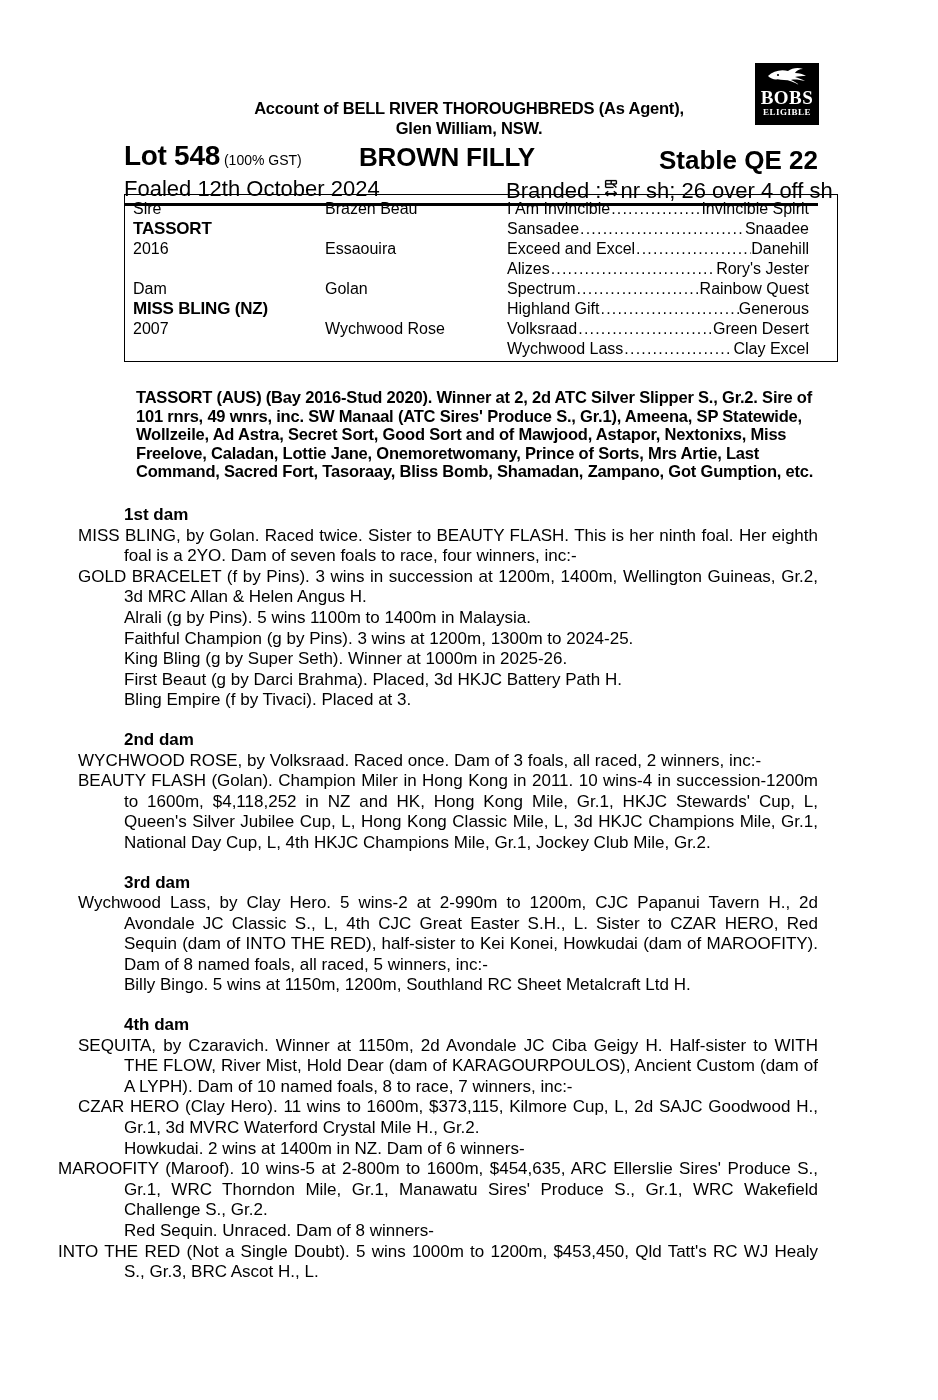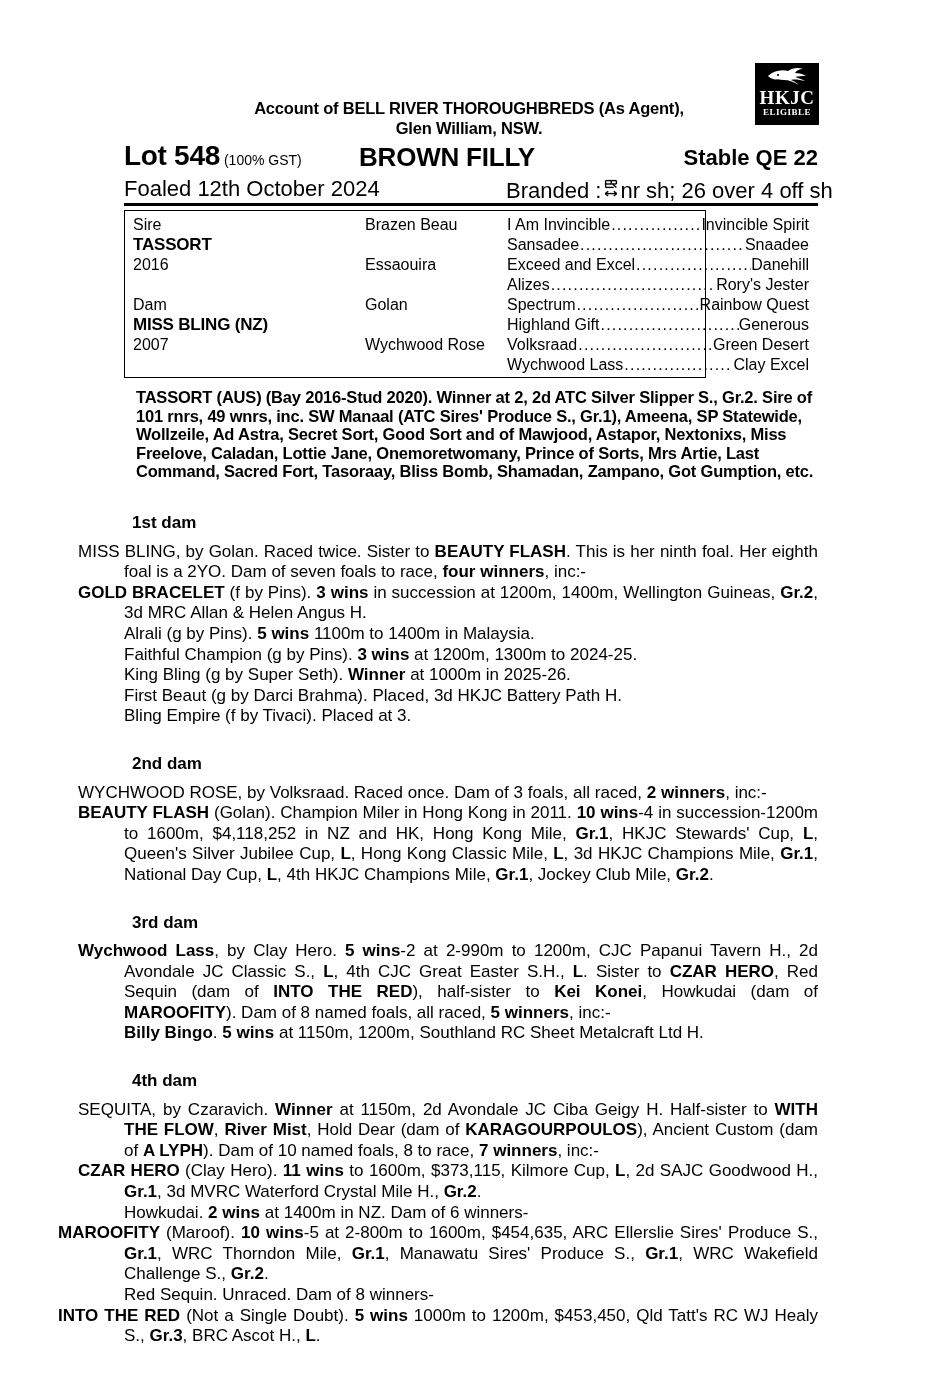--- a/index.html
+++ b/index.html
@@ -99,21 +99,21 @@
     font-weight: bold;
     font-size: 26px;
     letter-spacing: -0.2px;
     white-space: nowrap;
   }
   .lot-right {
     position: absolute;
     right: 0;
     top: 5px;
     font-weight: bold;
-    font-size: 22px;
+    font-size: 26px;
     white-space: nowrap;
   }
 
   
   .foaled-row {
     position: absolute;
     left: 124px;
     top: 176px;
     width: 694px;
     height: 24px;
@@ -144,35 +144,35 @@
     top: 203px;
     width: 694px;
     height: 3px;
     background: #000000;
   }
 
   
   .ped-box {
     position: absolute;
     left: 124px;
-    top: 210px;
-    width: 582px;
+    top: 194px;
+    width: 714px;
     height: 168px;
     border: 1.5px solid #000000;
     box-sizing: border-box;
   }
   .ped-grid {
     position: relative;
     width: 100%;
     height: 100%;
     font-size: 16px;
     line-height: 20px;
   }
   .ped-col1 { position: absolute; left: 8px;   top: 4px; width: 190px; }
-  .ped-col2 { position: absolute; left: 200px; top: 4px; width: 180px; margin-left: 40px; }
+  .ped-col2 { position: absolute; left: 200px; top: 4px; width: 180px; }
   .ped-col3 { position: absolute; left: 382px; top: 4px; width: 302px; }
 
   .ped-row { height: 20px; white-space: nowrap; overflow: hidden; }
   .ped-name { font-weight: bold; font-size: 17px; letter-spacing: -0.2px; }
   .ped-c3row {
     height: 20px;
     display: flex;
     align-items: baseline;
     white-space: nowrap;
     overflow: hidden;
@@ -206,49 +206,49 @@
     position: absolute;
     left: 124px;
     top: 505px;
     width: 694px;
     font-size: 17px;
     line-height: 20.6px;
   }
   .dam-head {
     font-weight: bold;
     font-size: 17px;
-    margin: 8px;
+    margin: 0;
     padding: 0;
   }
   .sect { margin-bottom: 0; }
   .sect-gap { height: 19px; }
   p.e {
     margin: 0;
     padding: 0;
     text-align: justify;
     text-justify: inter-word;
   }
   p.e.nj { text-align: left; }
   .lv0h { padding-left: 46px; text-indent: -46px; }
   .lv1 { padding-left: 66px; text-indent: -46px; }
   .lv2 { padding-left: 86px; text-indent: -66px; }
   .lv1p { padding-left: 20px; text-indent: 0; }
-  b { font-weight: bold; }
+  b { font-weight: normal; }
 </style>
 </head>
 <body>
 
 <div class="page">
 
   <div class="bobs-logo">
     <svg class="bobs-horse" viewBox="0 0 44 20">
       <path fill="#ffffff" d="M3 9 C8 4 16 2 23 4 C27 1 33 0 38 2 C34 2 31 4 30 6 C34 6 38 7 41 9 C37 9 33 9 30 10 C33 11 37 12 40 14 C35 13 30 12 26 13 C29 14 32 16 34 18 C29 15 24 13 19 13 C15 13 10 12 7 10 C9 11 12 12 14 12 C10 13 6 12 3 9 Z"></path>
       <circle cx="13" cy="8" r="1.1" fill="#000000"></circle>
     </svg>
-    <div class="bobs-word">HKJC</div>
+    <div class="bobs-word">BOBS</div>
     <div class="bobs-sub">ELIGIBLE</div>
   </div>
 
   <div class="account">
     <span>Account of BELL RIVER THOROUGHBREDS (As Agent),</span>
     <span class="line2">Glen William, NSW.</span>
   </div>
 
   <div class="lot-row">
     <div class="lot-left">

